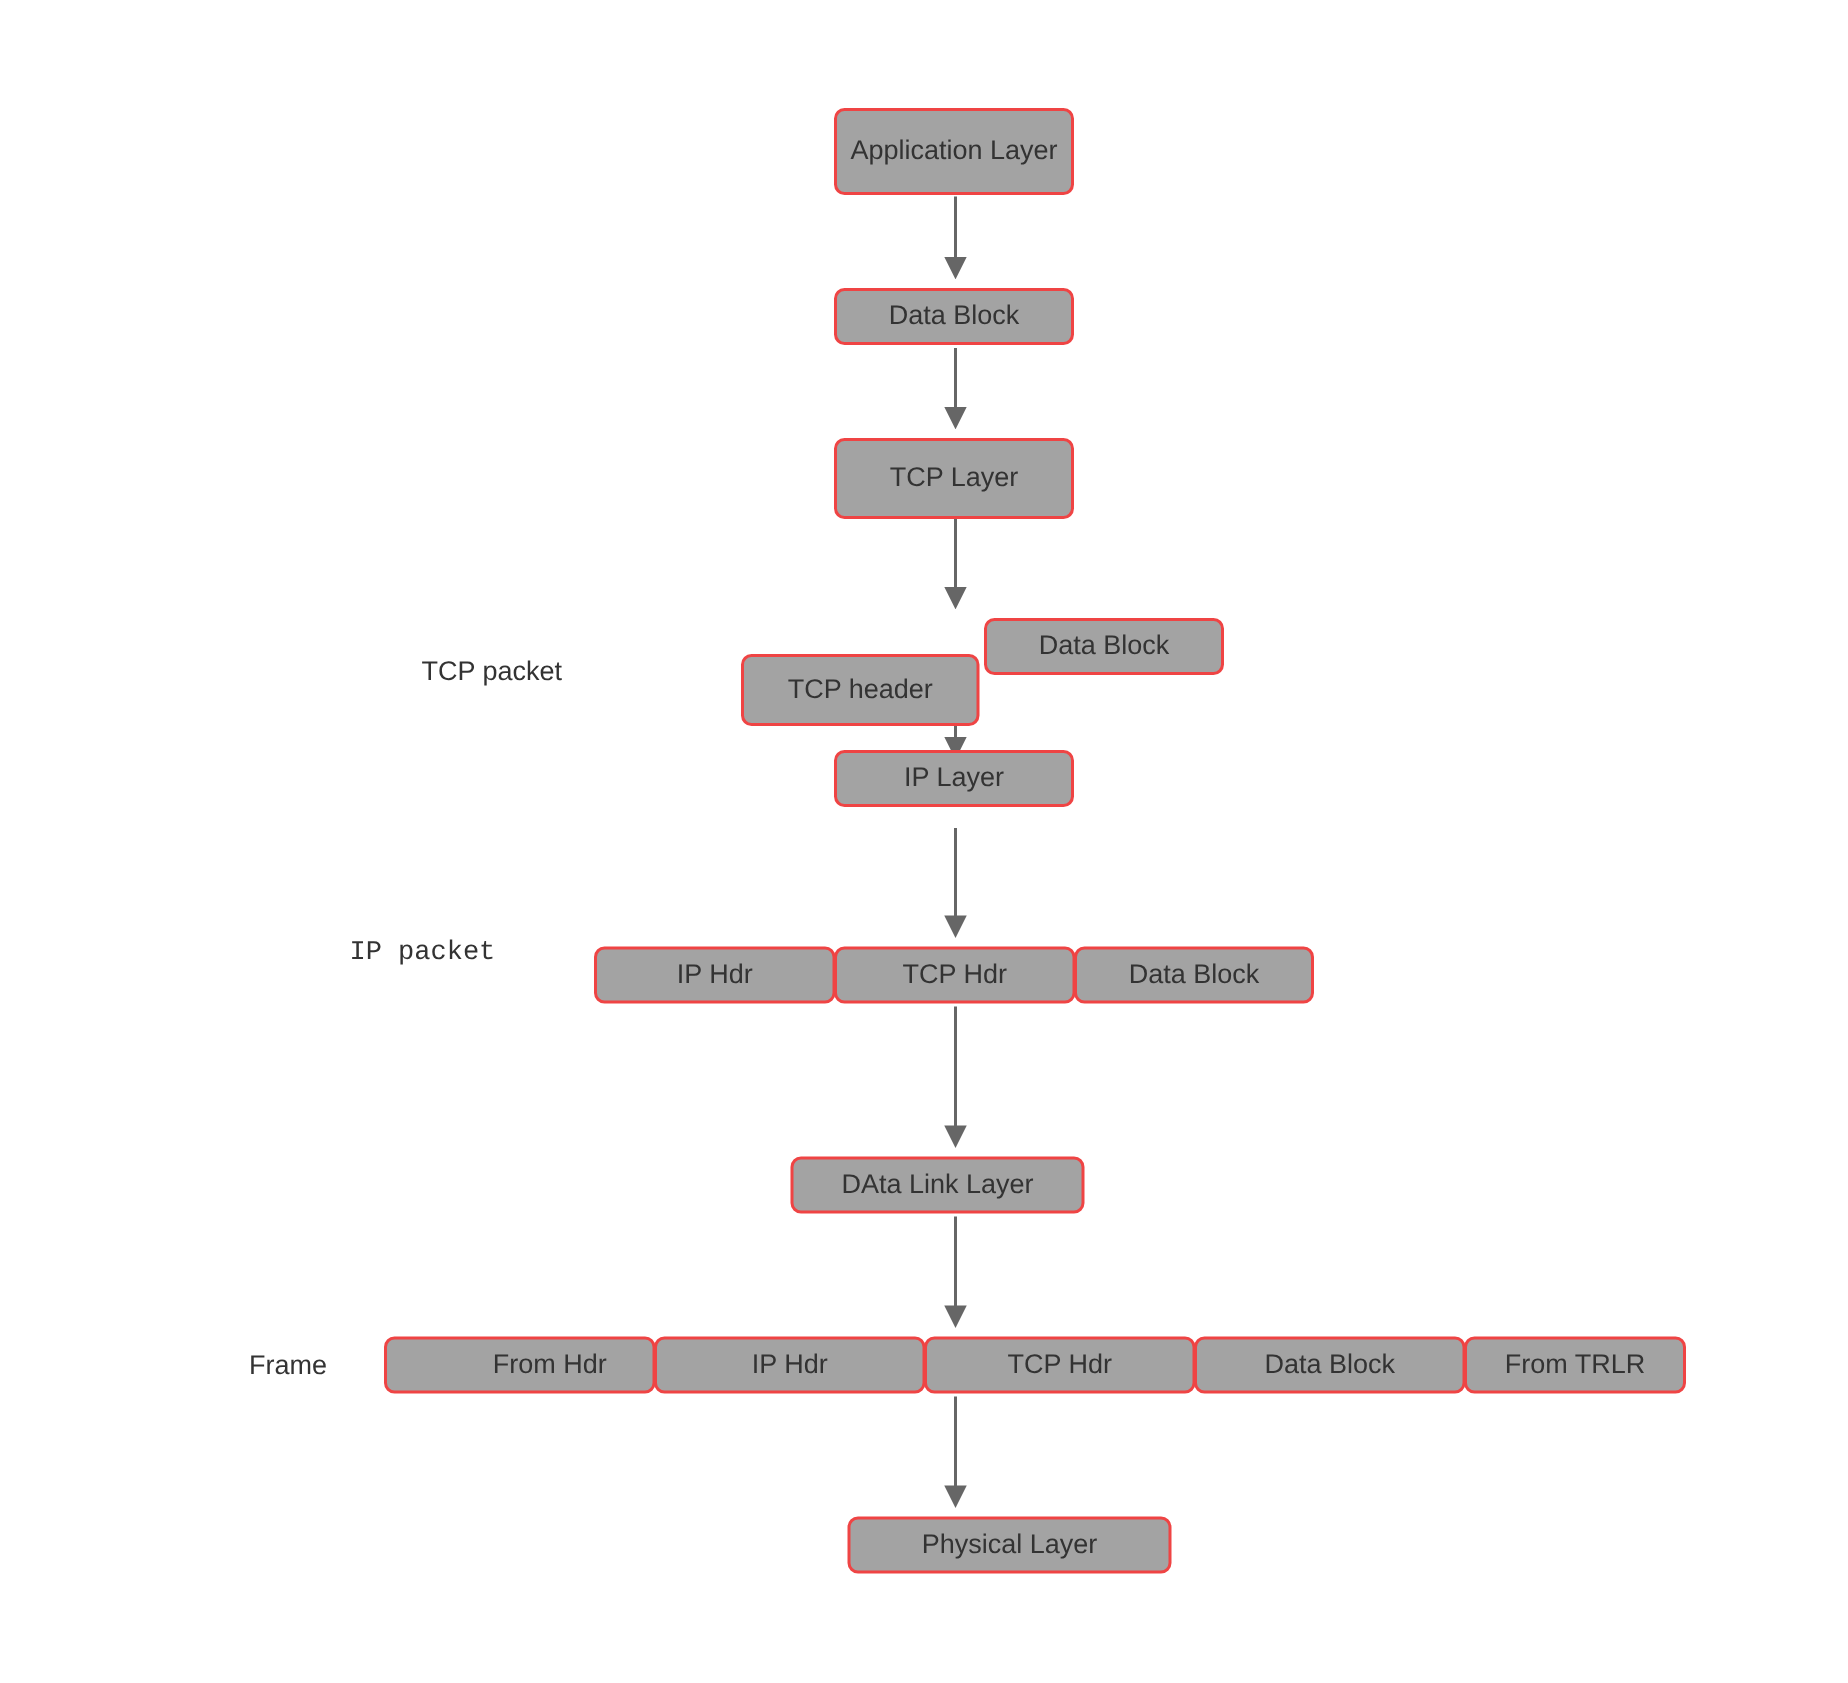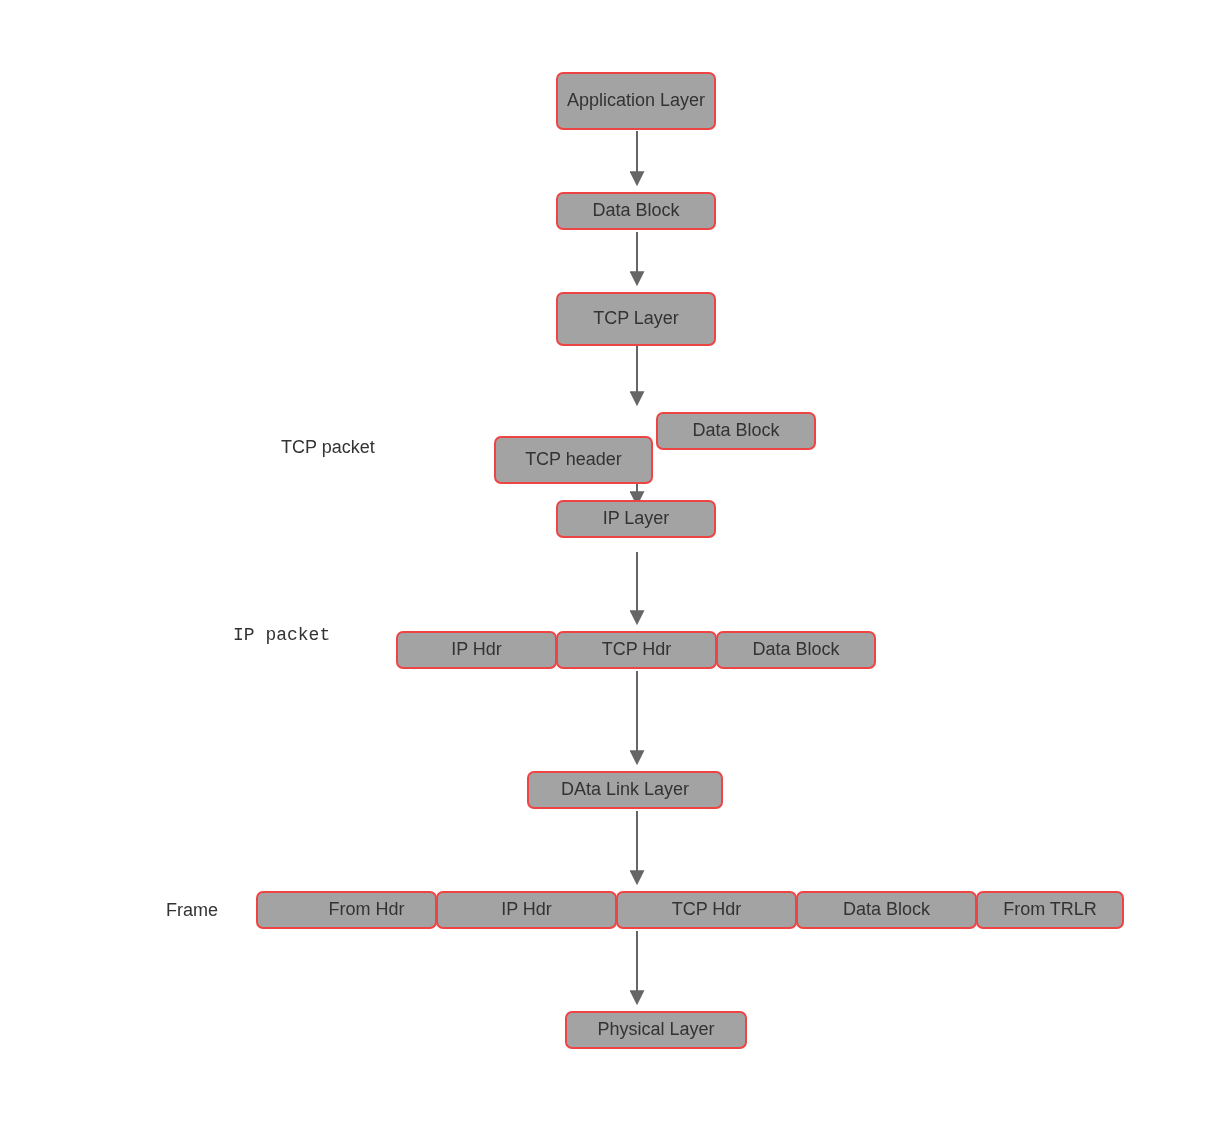--- a/index.html
+++ b/index.html
@@ -88,15 +88,15 @@
 
   <div class="node" style="left:527px; top:771px; width:196px; height:38px;">DAta Link Layer</div>
 
   <div class="row-label" style="left:166px; top:891px;">Frame</div>
   <div class="node" style="left:256px; top:891px; width:181px; height:38px;padding-left:46px;">From Hdr</div>
   <div class="node" style="left:436px; top:891px; width:181px; height:38px;">IP Hdr</div>
   <div class="node" style="left:616px; top:891px; width:181px; height:38px;">TCP Hdr</div>
   <div class="node" style="left:796px; top:891px; width:181px; height:38px;">Data Block</div>
   <div class="node" style="left:976px; top:891px; width:148px; height:38px;">From TRLR</div>
 
-  <div class="node" style="left:565px; top:1011px; width:182px; height:38px;">Physical Layer</div>
+  <div class="node" style="left:565px; top:1011px; width:216px; height:38px;">Physical Layer</div>
 
 </div>
 
 </body></html>

